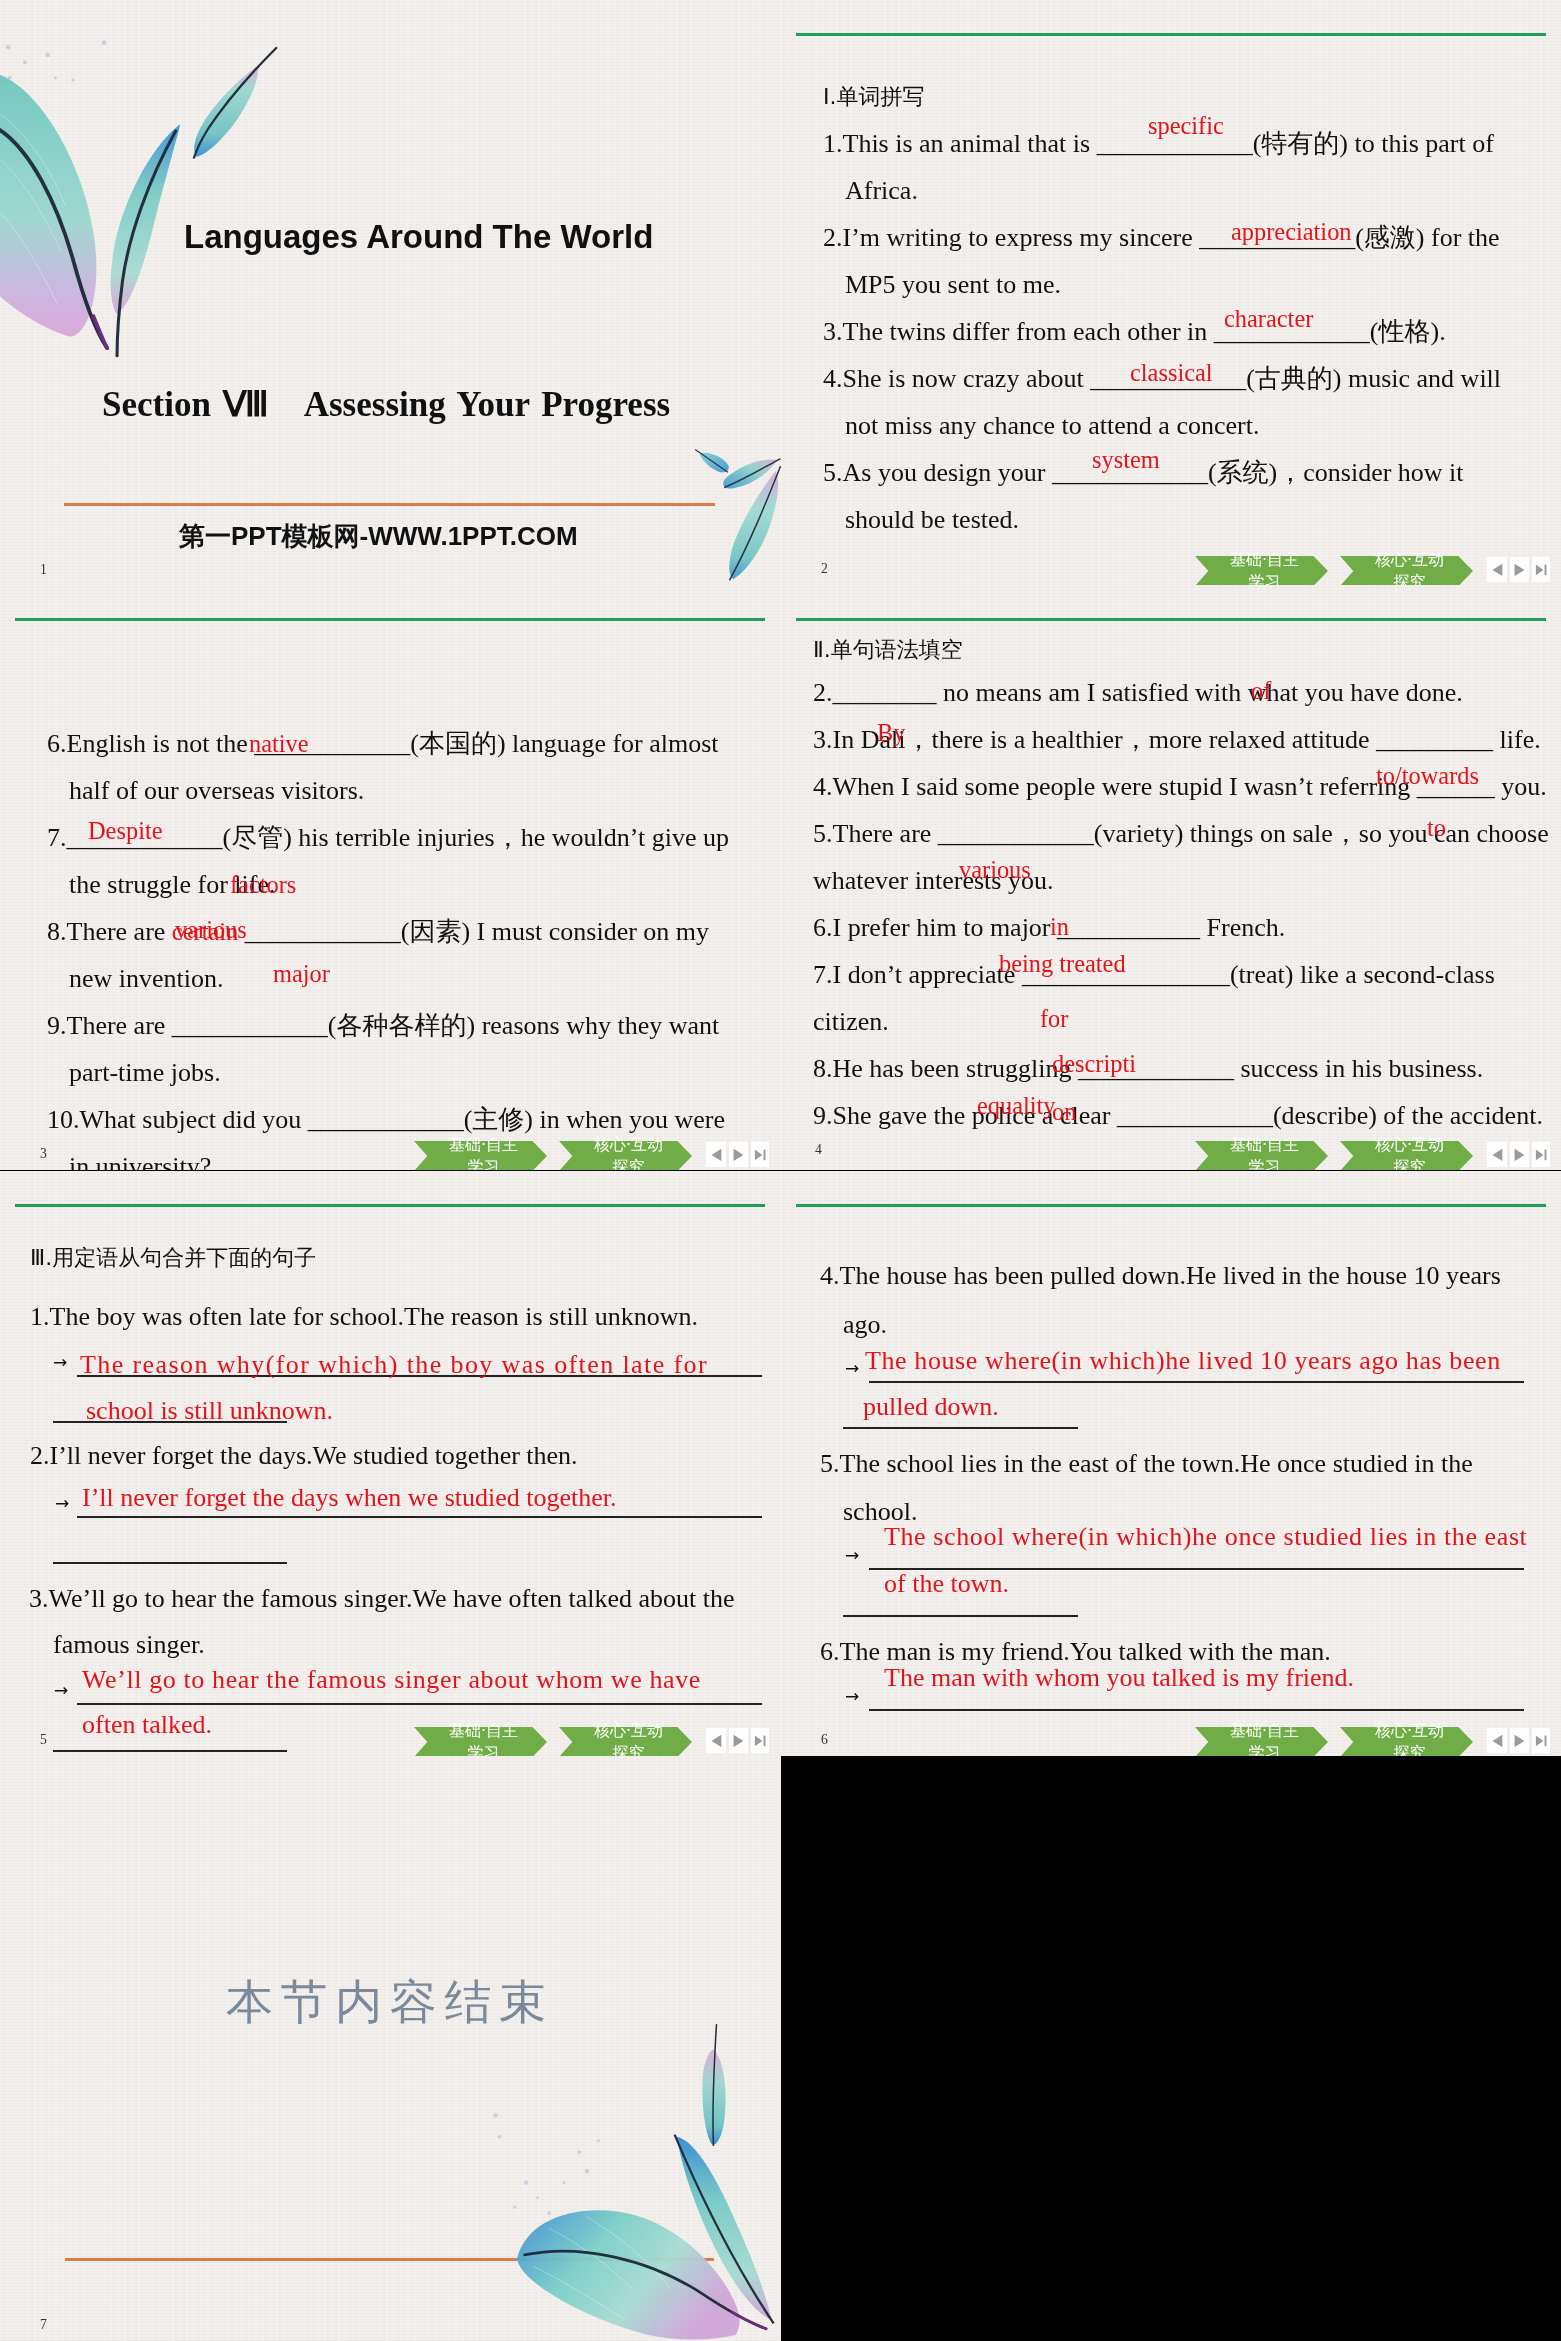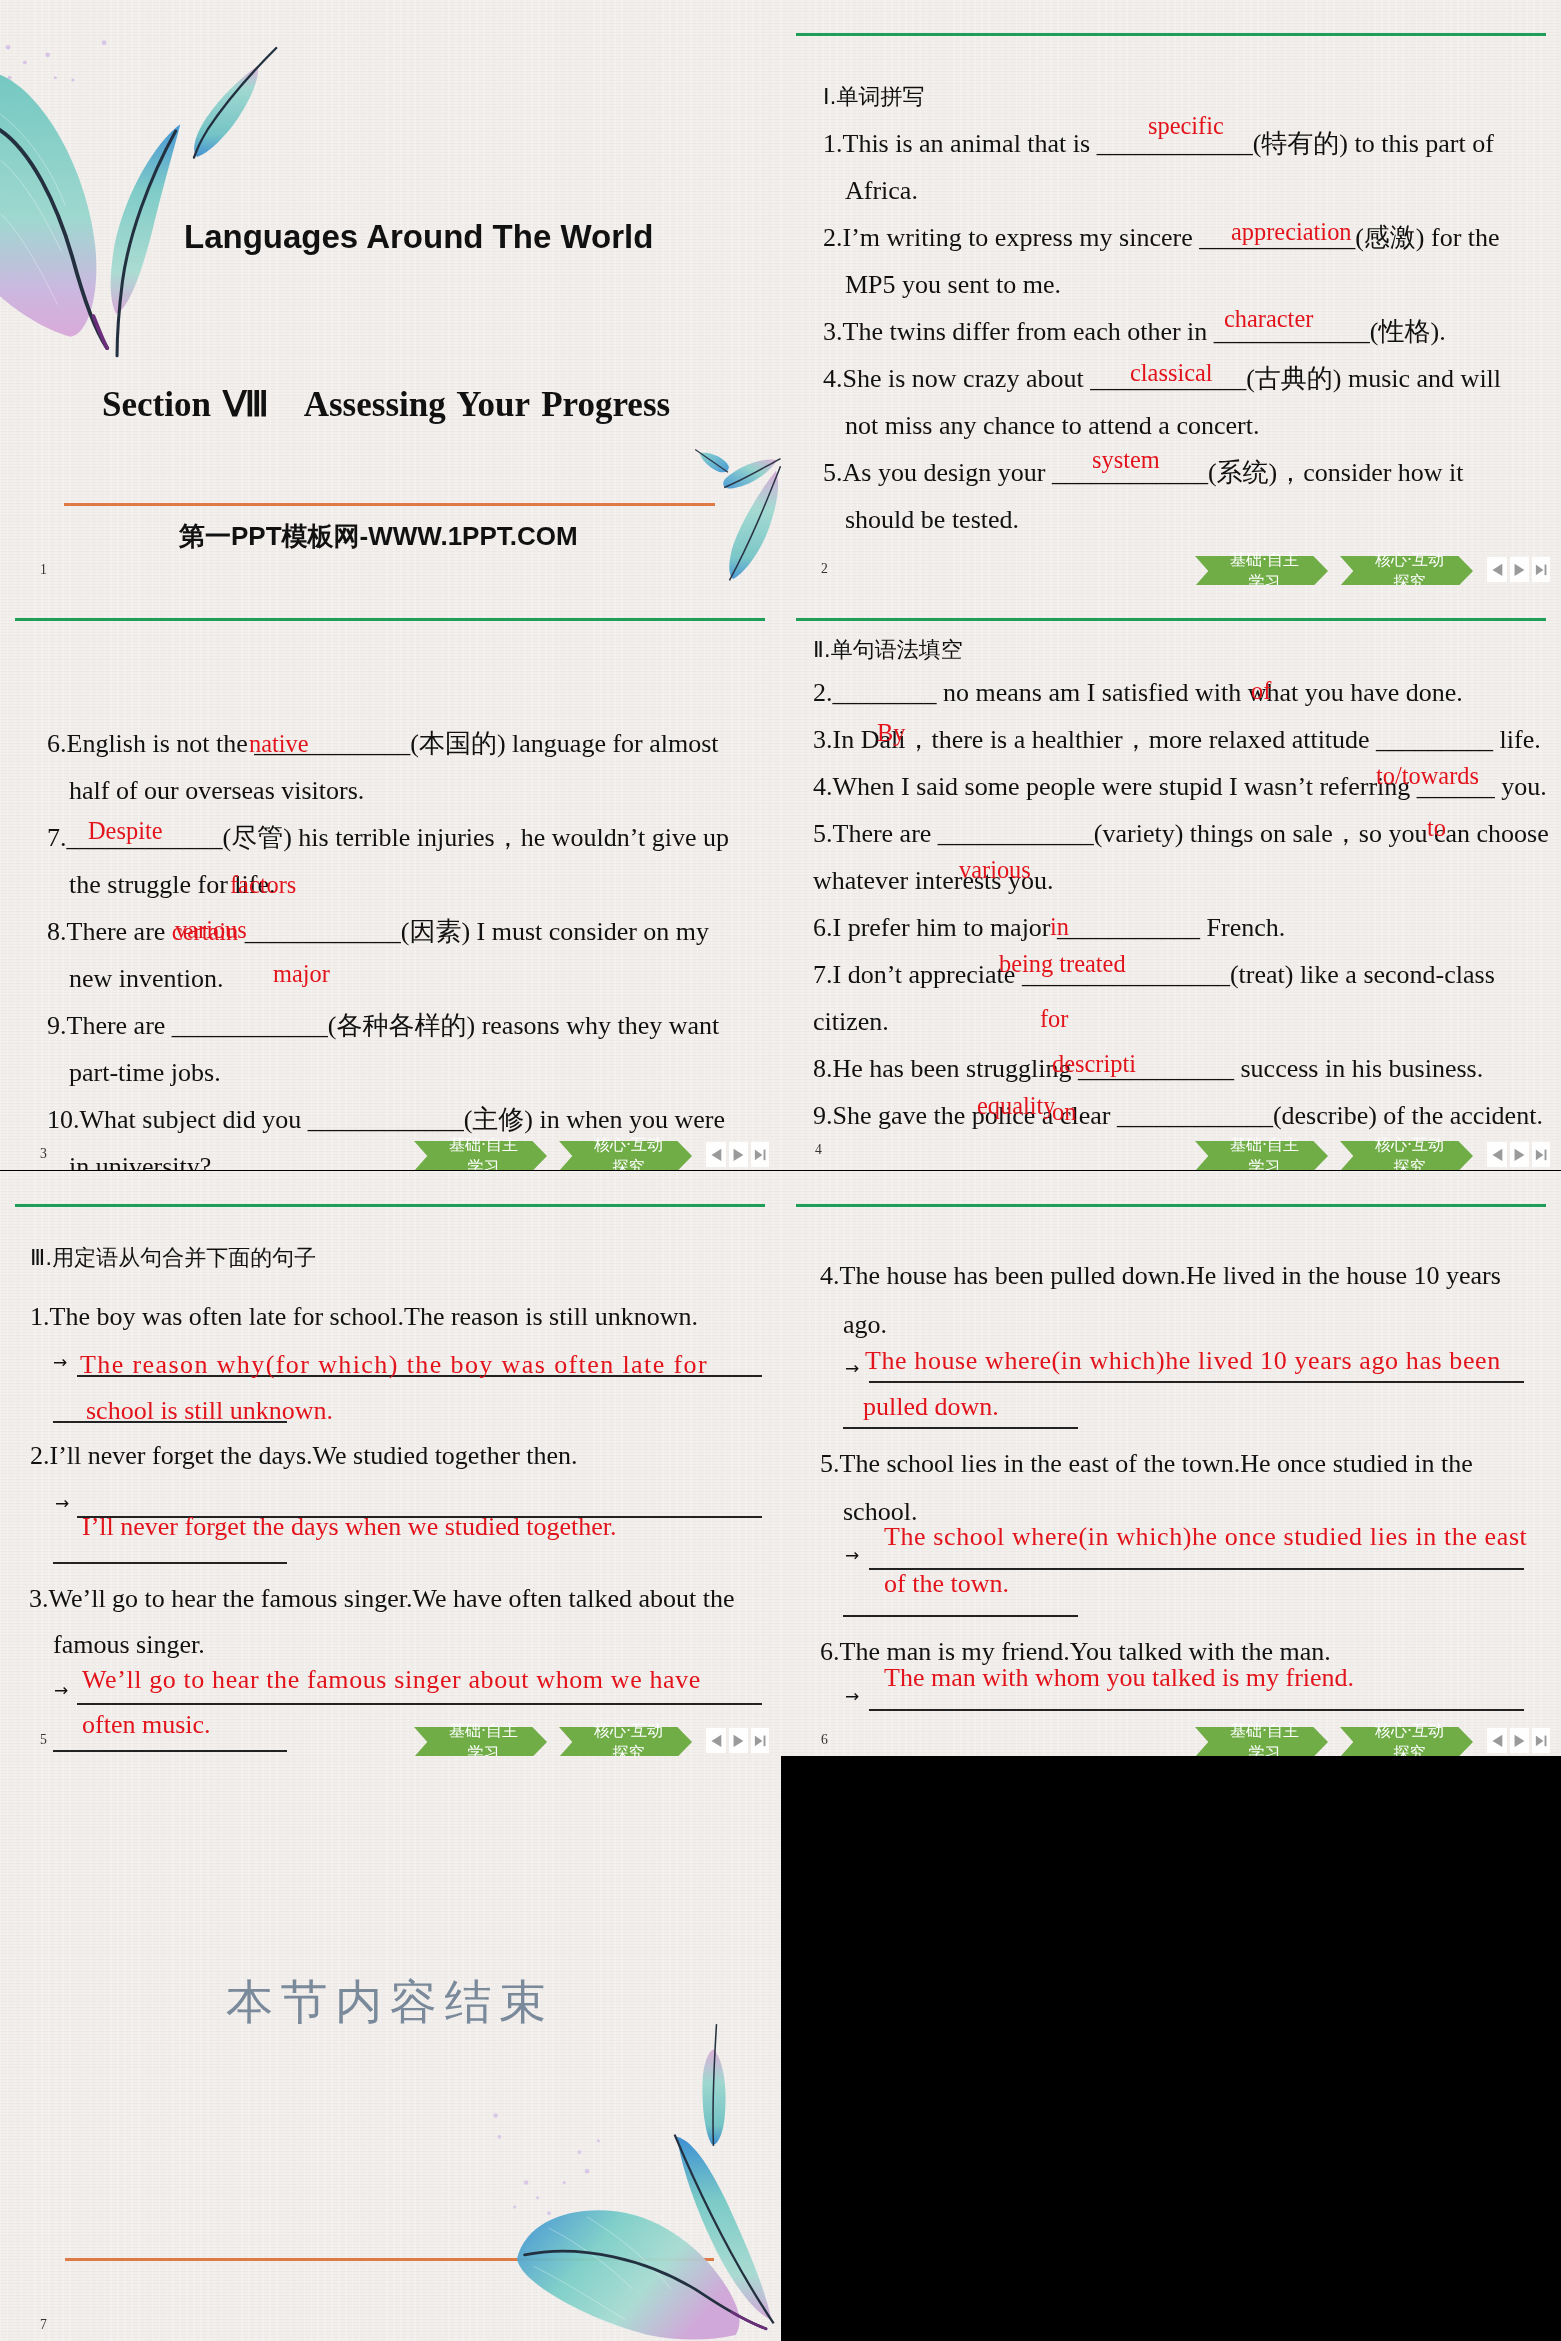--- a/index.html
+++ b/index.html
@@ -284,30 +284,30 @@
 
   <div class="qline" style="left:30px; top:122px;">1.The boy was often late for school.The reason is still unknown.</div>
   <div class="arrow" style="left:53px; top:182px;">→</div>
   <div class="ans-line just1" style="left:80px; top:181px;">The reason why(for which) the boy was often late for</div>
   <div class="uline" style="left:77px; top:204px; width:685px;"></div>
   <div class="ans-line" style="left:86px; top:227px;">school is still unknown.</div>
   <div class="uline" style="left:53px; top:250px; width:234px;"></div>
 
   <div class="qline" style="left:30px; top:261px;">2.I’ll never forget the days.We studied together then.</div>
   <div class="arrow" style="left:55px; top:323px;">→</div>
-  <div class="ans-line" style="left:82px; top:314px;margin-top:29px;">I’ll never forget the days when we studied together.</div>
+  <div class="ans-line" style="left:82px; top:314px;">I’ll never forget the days when we studied together.</div>
   <div class="uline" style="left:77px; top:345px; width:685px;"></div>
   <div class="uline" style="left:53px; top:391px; width:234px;"></div>
 
   <div class="qline" style="left:29px; top:404px;">3.We’ll go to hear the famous singer.We have often talked about the</div>
   <div class="qline" style="left:53px; top:450px;">famous singer.</div>
   <div class="ans-line just2" style="left:82px; top:496px;">We’ll go to hear the famous singer about whom we have</div>
   <div class="arrow" style="left:54px; top:510px;">→</div>
   <div class="uline" style="left:77px; top:532px; width:685px;"></div>
-  <div class="ans-line" style="left:82px; top:541px;">often music.</div>
+  <div class="ans-line" style="left:82px; top:541px;">often talked.</div>
   <div class="uline" style="left:53px; top:579px; width:234px;"></div>
 
   <div class="slide-num" style="left:40px; top:560px;">5</div>
   <div class="nav">
     <div class="nav-btn b1">
       <div class="nav-shape"></div>
       <div class="nav-label"><div>基础·自主</div><div>学习</div></div>
     </div>
     <div class="nav-btn b2">
       <div class="nav-shape"></div>

